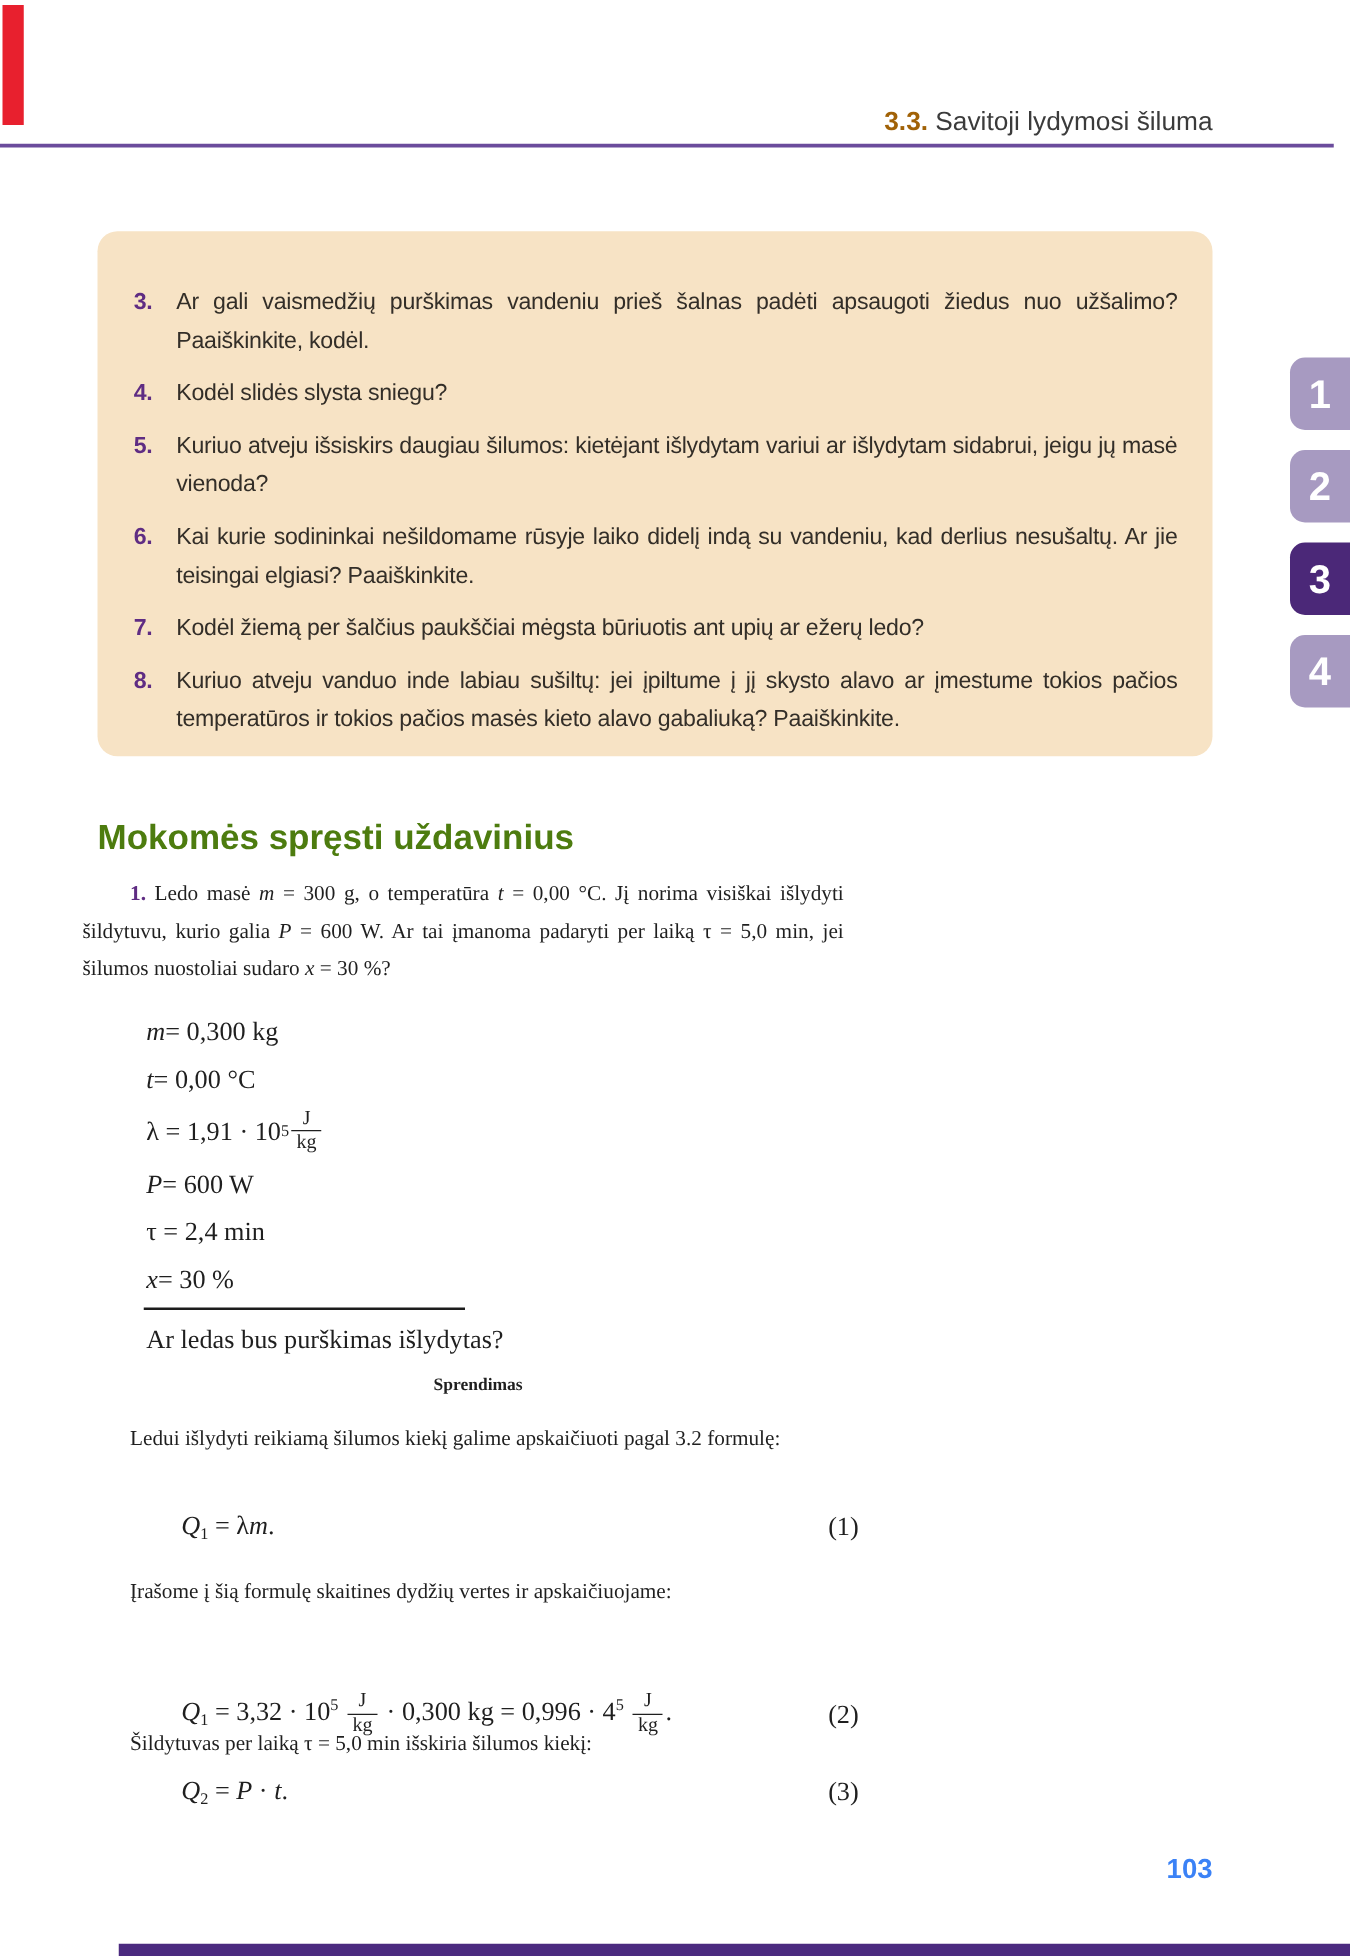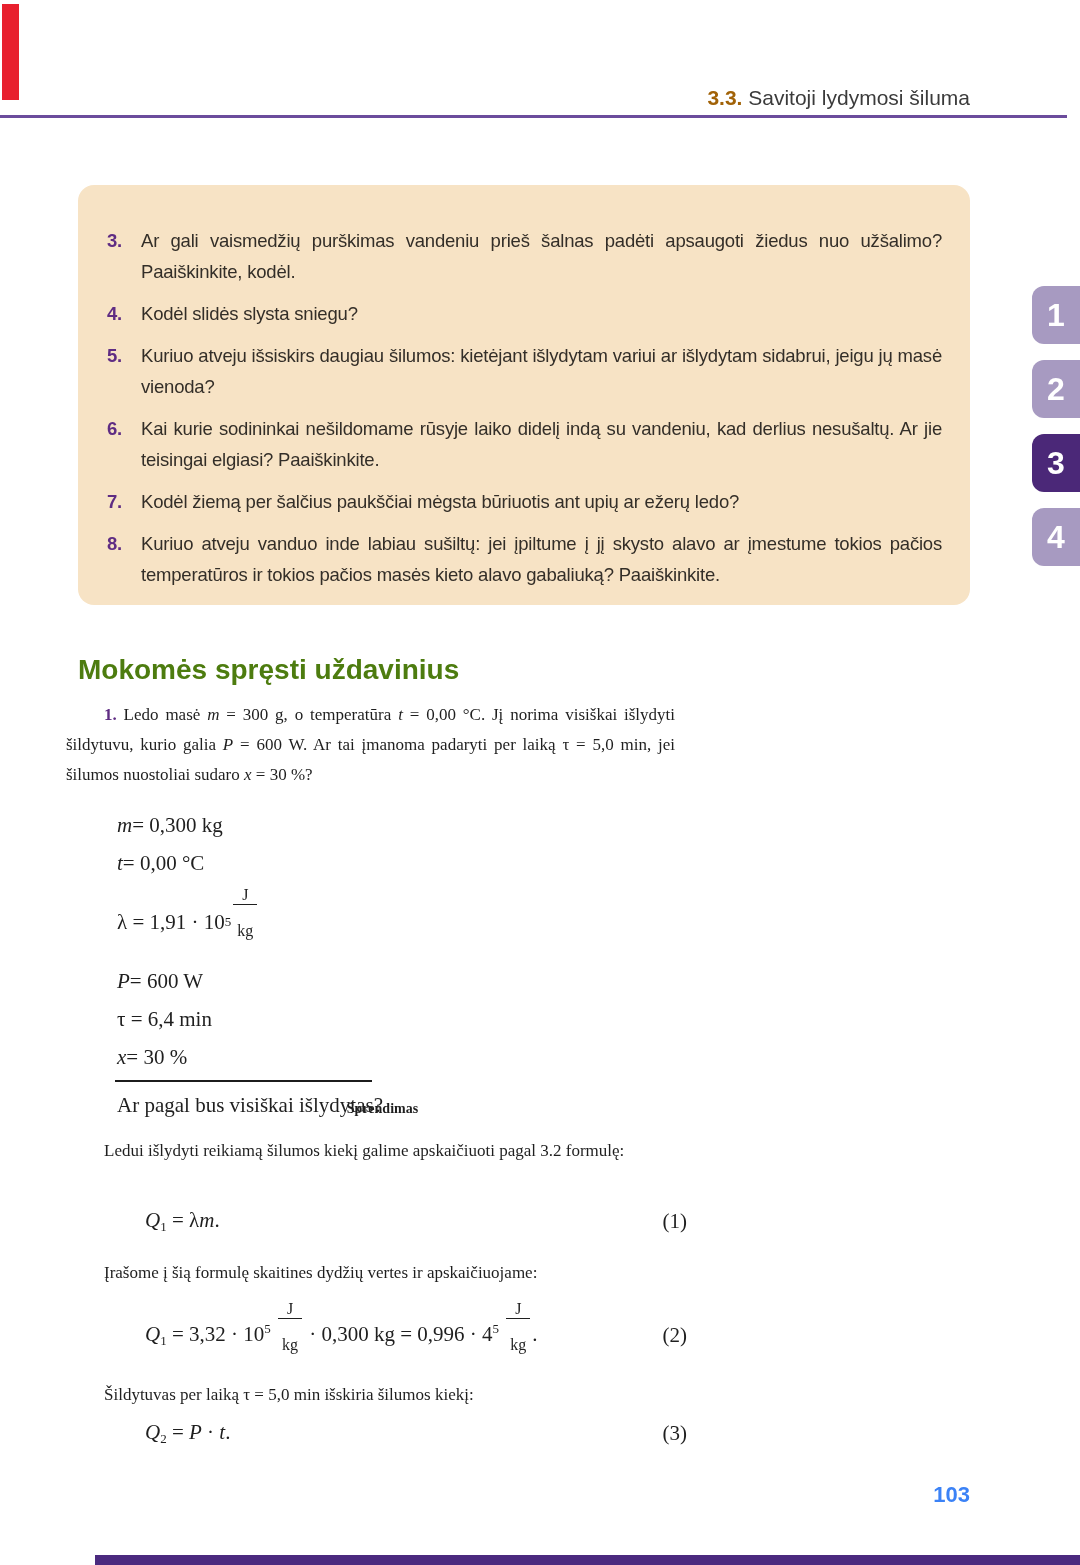--- a/index.html
+++ b/index.html
@@ -36,31 +36,31 @@
   .accent-num{color:#5f2c83;font-weight:bold;}
   .sp{font-size:13px;vertical-align:8px;}
   .sb{font-size:13px;vertical-align:-4px;}
   
   .given{position:absolute;left:117px;top:810px;font-size:21px;}
   .g-row{min-height:30px;line-height:30px;margin-bottom:8px;display:flex;align-items:center;}
   .given-rule{width:257px;height:2px;background:#1c1c1c;margin:4px 0 8px -2px;}
   .g-question{line-height:30px;}
   .frac{display:inline-block;vertical-align:middle;text-align:center;font-size:16px;line-height:1.15;margin:0 2px;}
   .frac .fnum{display:block;padding:0 4px;}
-  .frac .fden{display:block;border-top:1.5px solid #1f1f1f;padding:17px 4px;}
+  .frac .fden{display:block;border-top:1.5px solid #1f1f1f;padding:0 4px;}
   
   .sol-title{position:absolute;left:78px;top:1094px;width:609px;text-align:center;
              font-size:14px;font-weight:bold;text-indent:0;}
   .para-sol1{top:1136px;}
   .para-sol2{top:1258px;}
   .para-sol3{top:1380px;}
   .eq{position:absolute;left:78px;width:609px;display:flex;align-items:center;
       justify-content:space-between;font-size:21px;}
   .eq .eq-body{padding-left:67px;}
-  .eq1{top:1208px;} .eq2{top:1300px;min-height:56px;} .eq3{top:1420px;}
+  .eq1{top:1208px;} .eq2{top:1343px;min-height:56px;} .eq3{top:1420px;}
   
   .page-num{position:absolute;top:1482px;right:110px;font-size:22px;font-weight:bold;color:#3b82f6;}
 </style>
 </head>
 <body>
 
 <div class="red-ribbon"></div>
 <div class="footer-bar"></div>
 
 <div class="header-text"><span class="sec">3.3.</span><span> Savitoji lydymosi šiluma</span></div>
@@ -126,28 +126,28 @@
       <span class="frac">
         <span class="fnum">J</span>
         <span class="fden">kg</span>
       </span>
     </div>
   <div class="g-row">
       <span class="it">P</span>
       <span> = 600 W</span>
     </div>
   <div class="g-row">
-      <span>τ = 6,4 min</span>
+      <span>τ = 2,4 min</span>
     </div>
   <div class="g-row">
       <span class="it">x</span>
       <span> = 30 %</span>
     </div>
   <div class="given-rule"></div>
-  <div class="g-question">Ar pagal bus visiškai išlydytas?</div>
+  <div class="g-question">Ar ledas bus purškimas išlydytas?</div>
 </div>
 
 <div class="para sol-title serif">Sprendimas</div>
 
 <div class="para para-sol1 serif">Ledui išlydyti reikiamą šilumos kiekį galime apskaičiuoti pagal 3.2 formulę:</div>
 
 <div class="eq eq1 serif">
   <span class="eq-body"><span class="it">Q</span><span class="sb">1</span><span> = λ</span><span class="it">m</span><span>.</span></span>
   <span class="eq-no">(1)</span>
 </div>

